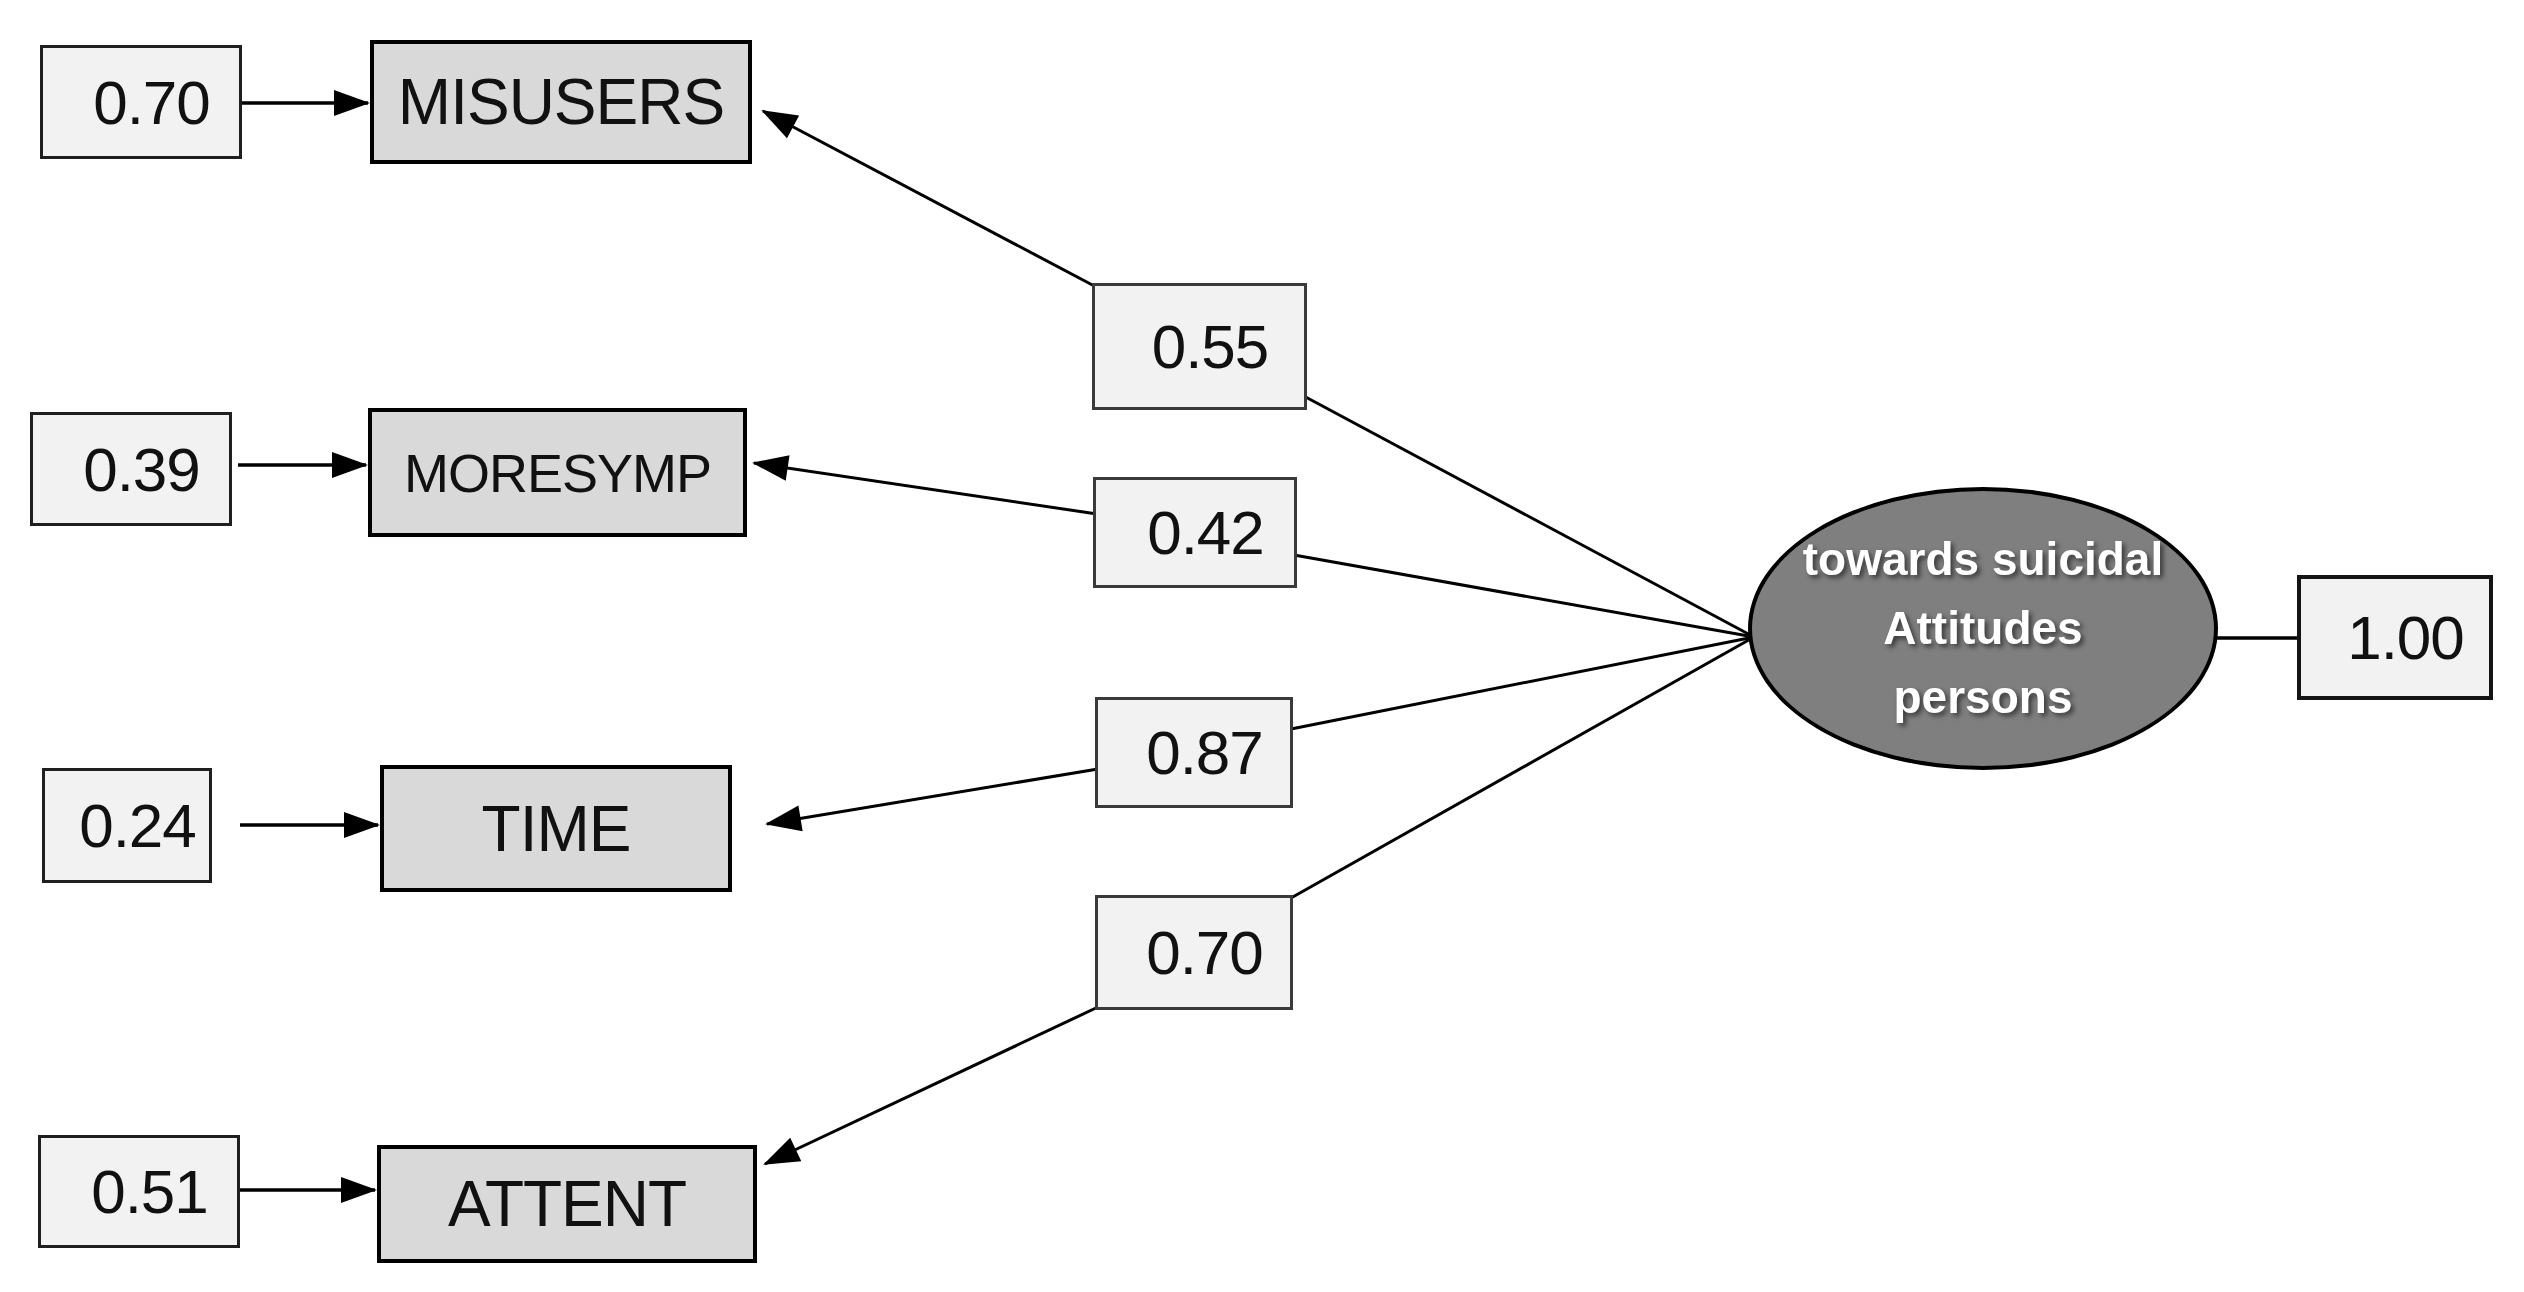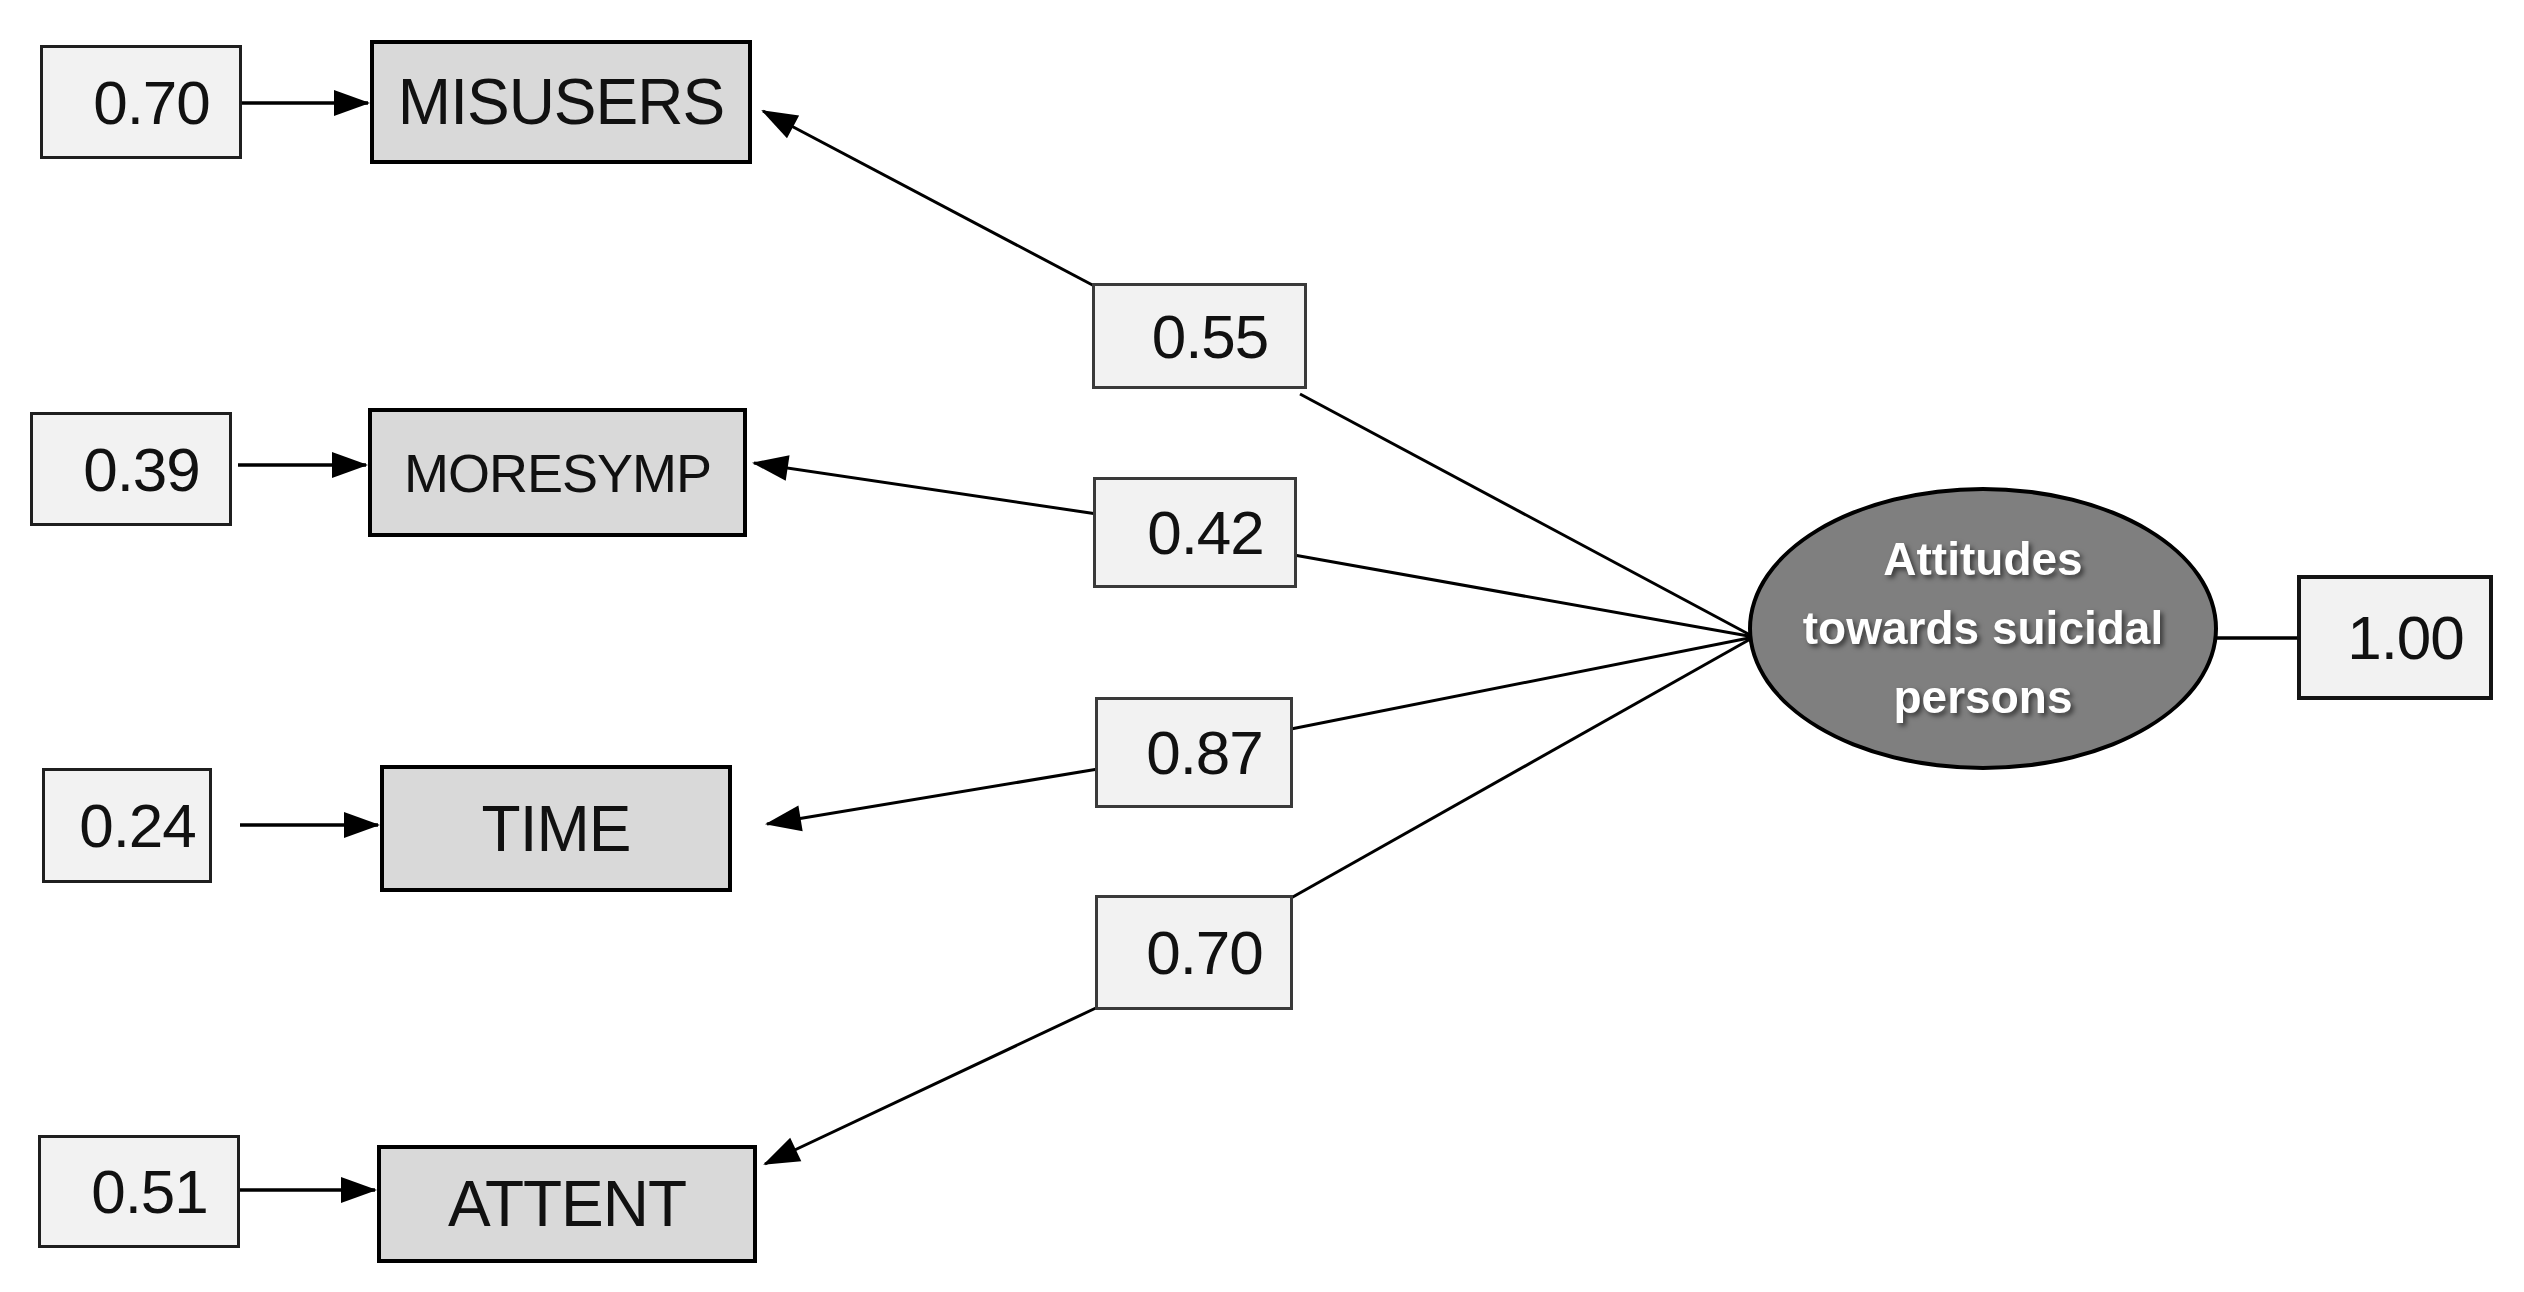--- a/index.html
+++ b/index.html
@@ -88,21 +88,21 @@
 
     <path d="M2214,638 L2300,638" stroke="#000" stroke-width="3.5"></path>
   </svg>
 
   <div class="box err" style="left:40px;top:45px;width:202px;height:114px">
     <span class="num">0.70</span>
   </div>
   <div class="box obs" style="left:370px;top:40px;width:382px;height:124px">
     <span class="obs-label">MISUSERS</span>
   </div>
-  <div class="box load" style="left:1092px;top:283px;width:215px;height:106px">
+  <div class="box load" style="left:1092px;top:283px;width:215px;height:127px">
     <span class="num">0.55</span>
   </div>
 
   <div class="box err" style="left:30px;top:412px;width:202px;height:114px">
     <span class="num">0.39</span>
   </div>
   <div class="box obs" style="left:368px;top:408px;width:379px;height:129px">
     <span class="obs-label sm">MORESYMP</span>
   </div>
   <div class="box load" style="left:1093px;top:477px;width:204px;height:111px">
@@ -123,22 +123,22 @@
     <span class="num">0.51</span>
   </div>
   <div class="box obs" style="left:377px;top:1145px;width:380px;height:118px">
     <span class="obs-label">ATTENT</span>
   </div>
   <div class="box load" style="left:1095px;top:895px;width:198px;height:115px">
     <span class="num">0.70</span>
   </div>
 
   <div class="latent">
+    <span class="latent-line">towards suicidal</span>
     <span class="latent-line">Attitudes</span>
-    <span class="latent-line">towards suicidal</span>
     <span class="latent-line">persons</span>
   </div>
 
   <div class="box varbox" style="left:2297px;top:575px;width:196px;height:125px">
     <span class="num">1.00</span>
   </div>
 
 </div>
 
 </body></html>

